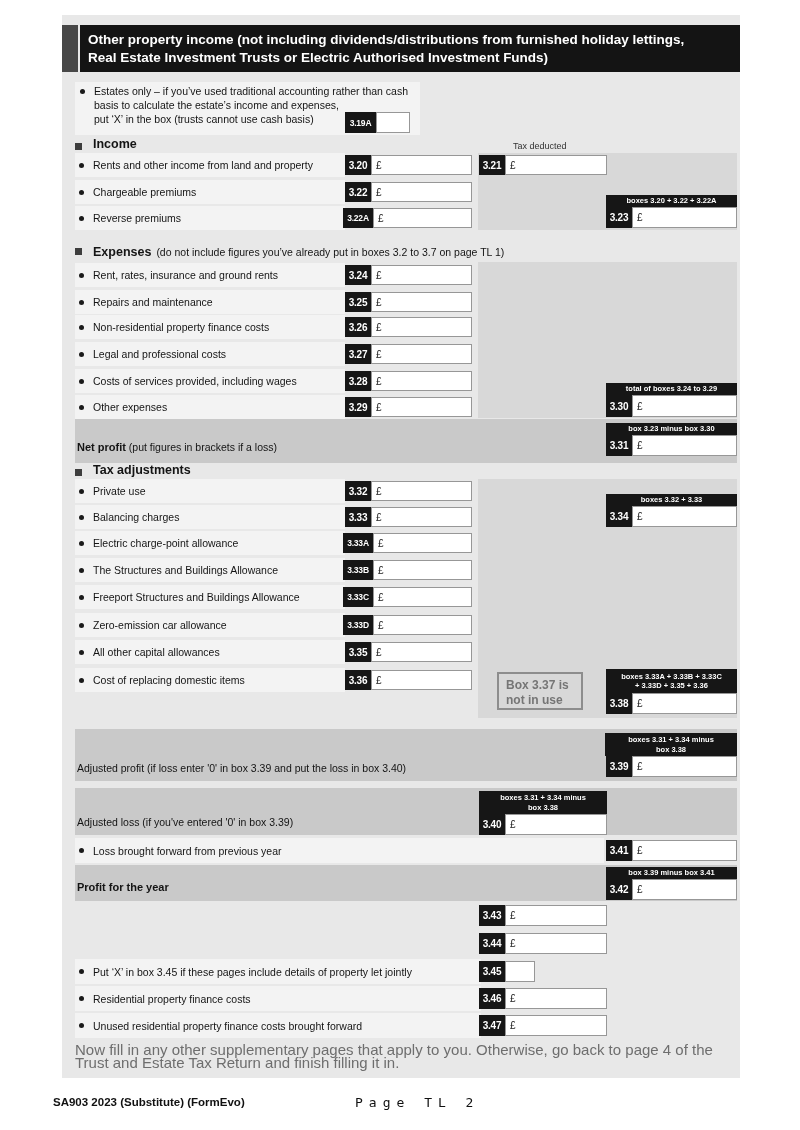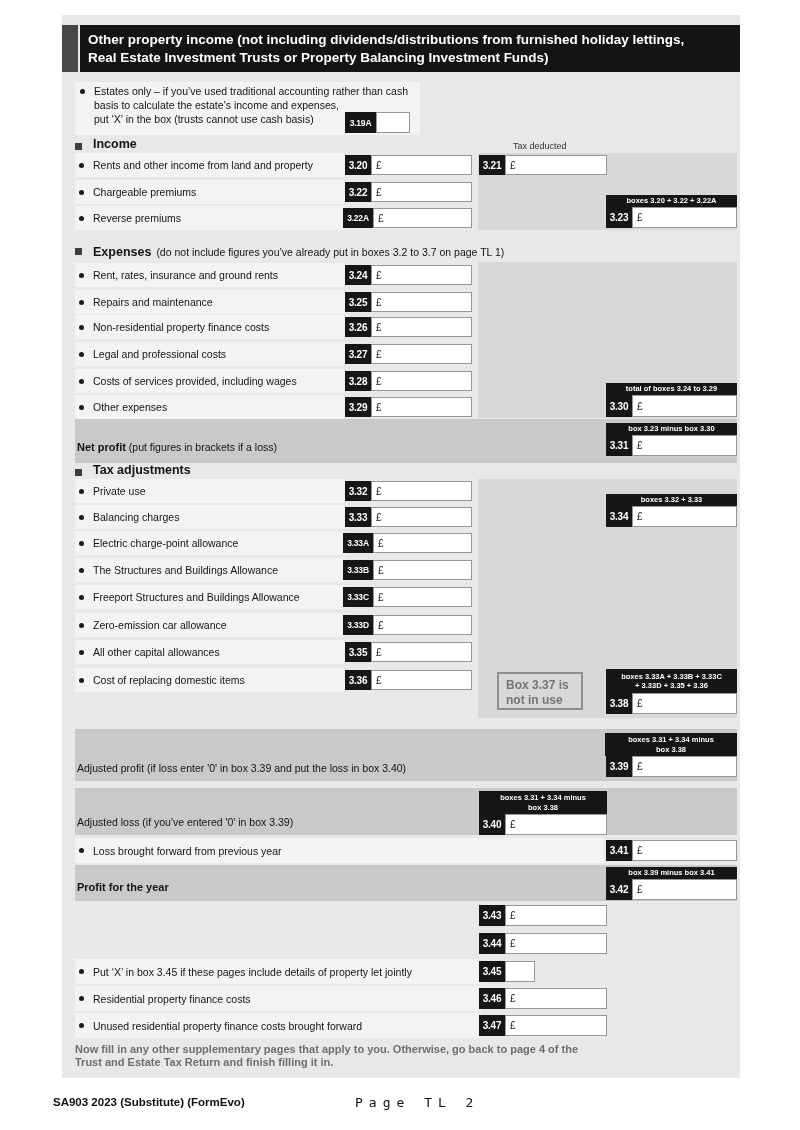--- a/index.html
+++ b/index.html
@@ -23,36 +23,36 @@
   .strip{background:#161616;color:#ffffff;font-weight:bold;font-size:7.5px;line-height:9.5px;
          display:flex;flex-direction:column;align-items:center;justify-content:center;text-align:center;}
   .section-title{font-weight:bold;font-size:12.5px;color:#141414;white-space:nowrap;}
   .section-square{background:#3d3d3d;width:7px;height:7px;}
   .title-note{font-weight:normal;font-size:10.5px;margin-left:5px;}
   .bandlabel{font-size:10.5px;white-space:nowrap;}
   .bandlabel b{font-size:11px;}
   .smalltext{font-size:9px;color:#333333;}
   .box37{border:2px solid #8d8d8d;color:#757575;font-weight:bold;font-size:12px;
          line-height:15px;padding:4px 0 0 7px;}
-  .closing{font-weight:bold;font-size:11px;line-height:13px;color:#6e6e6e;white-space:nowrap;}
+  .closing{font-weight:normal;font-size:15px;line-height:13px;color:#6e6e6e;white-space:nowrap;}
   .footer-left{font-weight:bold;font-size:11.5px;color:#111111;white-space:nowrap;}
   .footer-center{font-family:"DejaVu Sans Mono", monospace;font-size:13px;font-weight:500;
                  letter-spacing:6px;color:#111111;white-space:nowrap;}
 </style>
 </head>
 <body>
 
 <div class="page">
 
   <div class="abs form-bg" style="left:62px;top:15px;width:678px;height:1063px"></div>
 
   <div class="abs header-strip" style="left:62px;top:25px;width:16px;height:47px"></div>
   <div class="abs header-box" style="left:80px;top:25px;width:660px;height:47px">
     <div>Other property income (not including dividends/distributions from furnished holiday lettings,</div>
-    <div>Real Estate Investment Trusts or Property Balancing Investment Funds)</div>
+    <div>Real Estate Investment Trusts or Electric Authorised Investment Funds)</div>
   </div>
 
   <div class="abs band" style="left:75px;top:82px;width:345px;height:53px"></div>
   <div class="abs bullet" style="left:80px;top:89px"></div>
   <span class="abs label" style="left:94px;top:85px">Estates only – if you’ve used traditional accounting rather than cash</span>
   <span class="abs label" style="left:94px;top:99px">basis to calculate the estate’s income and expenses,</span>
   <span class="abs label" style="left:94px;top:113px">put ‘X’ in the box (trusts cannot use cash basis)</span>
   <div class="abs numbox wide" style="left:345px;top:112px;width:31px;height:21px">3.19A</div>
   <div class="abs inputbox" style="left:376px;top:112px;width:34px;height:21px"></div>
 

